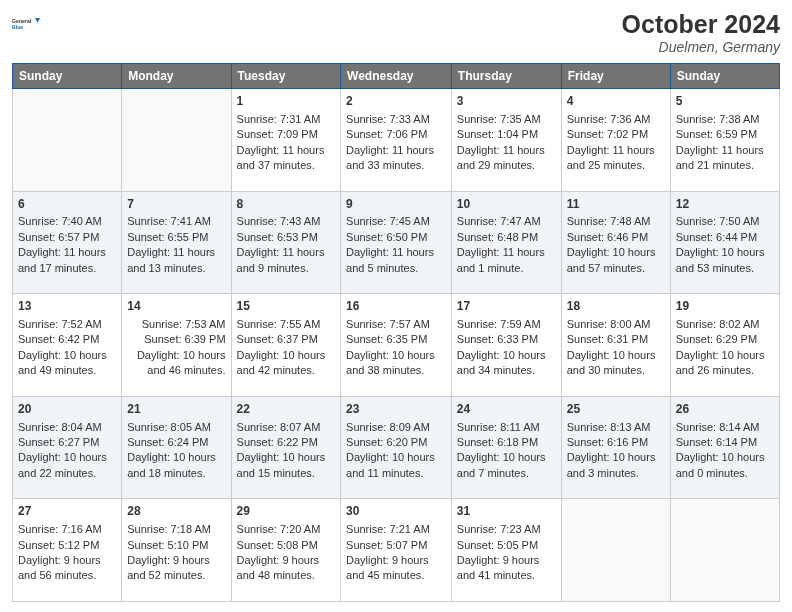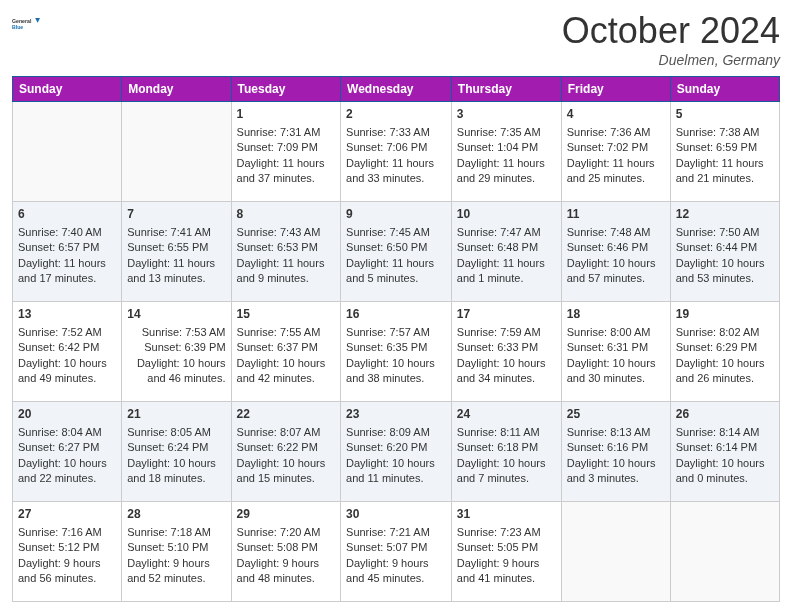--- a/index.html
+++ b/index.html
@@ -29,37 +29,37 @@
       gap: 4px;
     }
     .logo-icon {
       width: 28px;
       height: 28px;
     }
     .title-block {
       text-align: right;
     }
     .month-title {
-      font-size: 36px;
-      font-weight: normal;
+      font-size: 25px;
+      font-weight: bold;
       color: #333;
     }
     .location {
       font-size: 14px;
       color: #555;
       font-style: italic;
     }
     .calendar {
       flex: 1;
       border-collapse: collapse;
       width: 100%;
       font-size: 10.5px;
     }
     .calendar thead tr th {
-      background-color: #a21caf;
+      background-color: #737373;
       color: #fff;
       text-align: left;
       padding: 5px 6px;
       font-size: 12px;
       font-weight: bold;
       border: 1px solid #1a5a9a;
     }
     .calendar tbody tr td {
       border: 1px solid #ccc;
       vertical-align: top;

